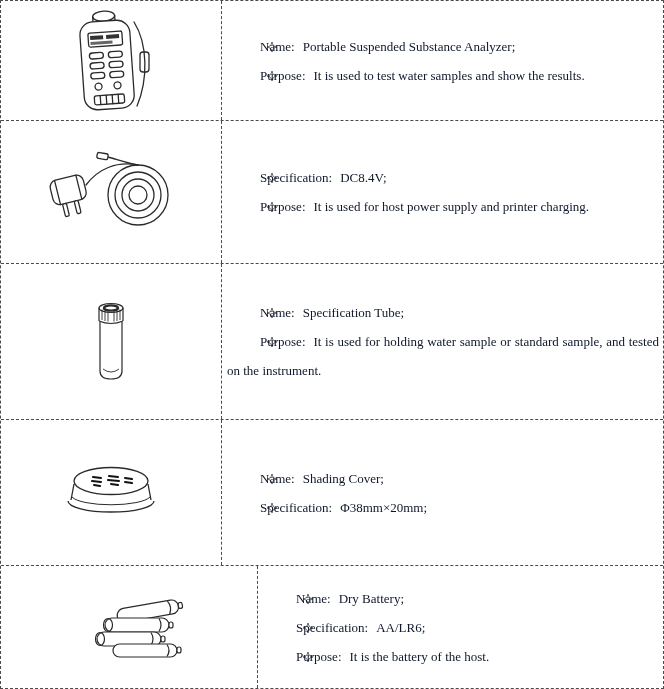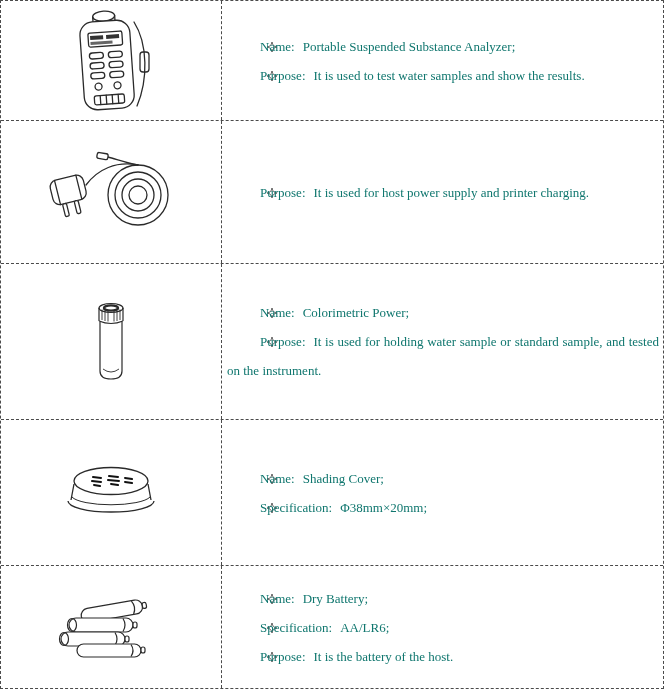--- a/index.html
+++ b/index.html
@@ -17,21 +17,21 @@
   }
   .row {
     display: flex;
     border-bottom: 1px dashed #4a4a4a;
   }
   .row:last-child { border-bottom: none; }
   .row-1 { height: 120px; }
   .row-2 { height: 143px; }
   .row-3 { height: 156px; }
   .row-4 { height: 146px; }
-  .row-5 { height: 122px; }
+  .row-5 { height: 122px; padding-left: 36px; }
   .img-cell {
     flex: 0 0 221px;
     width: 221px;
     border-right: 1px dashed #4a4a4a;
     display: flex;
     align-items: center;
     justify-content: center;
   }
   .text-cell {
     flex: 1 1 auto;
@@ -39,21 +39,21 @@
     flex-direction: column;
     justify-content: center;
     padding: 2px 4px 2px 5px;
     overflow: hidden;
   }
   p.line {
     font-size: 13px;
     line-height: 29px;
     text-align: justify;
     text-indent: 20px;
-    color: #0f766e;
+    color: #0f172a;
   }
   .star {
     display: inline-block;
     width: 12px;
     height: 10px;
     margin-right: 1px;
   }
   .star svg { vertical-align: -1px; }
   .label { margin-right: 8px; }
   svg.illu { display: block; }
@@ -117,20 +117,23 @@
             <path d="M14 32 L14 57 M36 32 L36 57"></path>
             <rect x="16" y="57" width="4" height="13" rx="1.5" fill="#fff"></rect>
             <rect x="28" y="57" width="4" height="13" rx="1.5" fill="#fff"></rect>
           </g>
         </g>
       </svg>
     </div>
     <div class="text-cell">
       <p class="line"><span class="star"><svg width="10" height="10" viewBox="0 0 16 16">
               <path d="M8 0C8.7 4.9 11.1 7.3 16 8C11.1 8.7 8.7 11.1 8 16C7.3 11.1 4.9 8.7 0 8C4.9 7.3 7.3 4.9 8 0Z" fill="#fff" stroke="#333" stroke-width="1.2"></path>
+            </svg></span><span class="label">Specification:</span><span class="value">DC8.4V;</span></p>
+      <p class="line"><span class="star"><svg width="10" height="10" viewBox="0 0 16 16">
+              <path d="M8 0C8.7 4.9 11.1 7.3 16 8C11.1 8.7 8.7 11.1 8 16C7.3 11.1 4.9 8.7 0 8C4.9 7.3 7.3 4.9 8 0Z" fill="#fff" stroke="#333" stroke-width="1.2"></path>
             </svg></span><span class="label">Purpose:</span><span class="value">It is used for host power supply and printer charging.</span></p>
     </div>
   </div>
 
   <div class="row row-3">
     <div class="img-cell">
       <svg class="illu" width="44" height="86" viewBox="0 0 44 86">
         <g fill="none" stroke="#2a2a2a" stroke-width="1.2">
           <ellipse cx="22" cy="9" rx="12" ry="4.5" fill="#fff"></ellipse>
           <ellipse cx="22" cy="9" rx="7" ry="2.6" stroke-width="2.4"></ellipse>
@@ -138,21 +141,21 @@
           <path d="M13 10.5 V21 M16 11.5 V22 M19 12 V22.5 M25 12 V22.5 M28 11.5 V22 M31 10.5 V21" stroke-width="0.9"></path>
           <path d="M10 22 Q22 27 34 22"></path>
           <path d="M11 23 L11 72 Q11 80 22 80 Q33 80 33 72 L33 23"></path>
           <path d="M14 70 Q22 76 30 70" stroke-width="0.9"></path>
         </g>
       </svg>
     </div>
     <div class="text-cell">
       <p class="line"><span class="star"><svg width="10" height="10" viewBox="0 0 16 16">
               <path d="M8 0C8.7 4.9 11.1 7.3 16 8C11.1 8.7 8.7 11.1 8 16C7.3 11.1 4.9 8.7 0 8C4.9 7.3 7.3 4.9 8 0Z" fill="#fff" stroke="#333" stroke-width="1.2"></path>
-            </svg></span><span class="label">Name:</span><span class="value">Colorimetric Power;</span></p>
+            </svg></span><span class="label">Name:</span><span class="value">Specification Tube;</span></p>
       <p class="line"><span class="star"><svg width="10" height="10" viewBox="0 0 16 16">
               <path d="M8 0C8.7 4.9 11.1 7.3 16 8C11.1 8.7 8.7 11.1 8 16C7.3 11.1 4.9 8.7 0 8C4.9 7.3 7.3 4.9 8 0Z" fill="#fff" stroke="#333" stroke-width="1.2"></path>
             </svg></span><span class="label">Purpose:</span><span class="value">It is used for holding water sample or standard sample, and tested on the instrument.</span></p>
     </div>
   </div>
 
   <div class="row row-4">
     <div class="img-cell">
       <svg class="illu" width="96" height="60" viewBox="0 0 96 60">
         <g fill="none" stroke="#2a2a2a" stroke-width="1.3">

